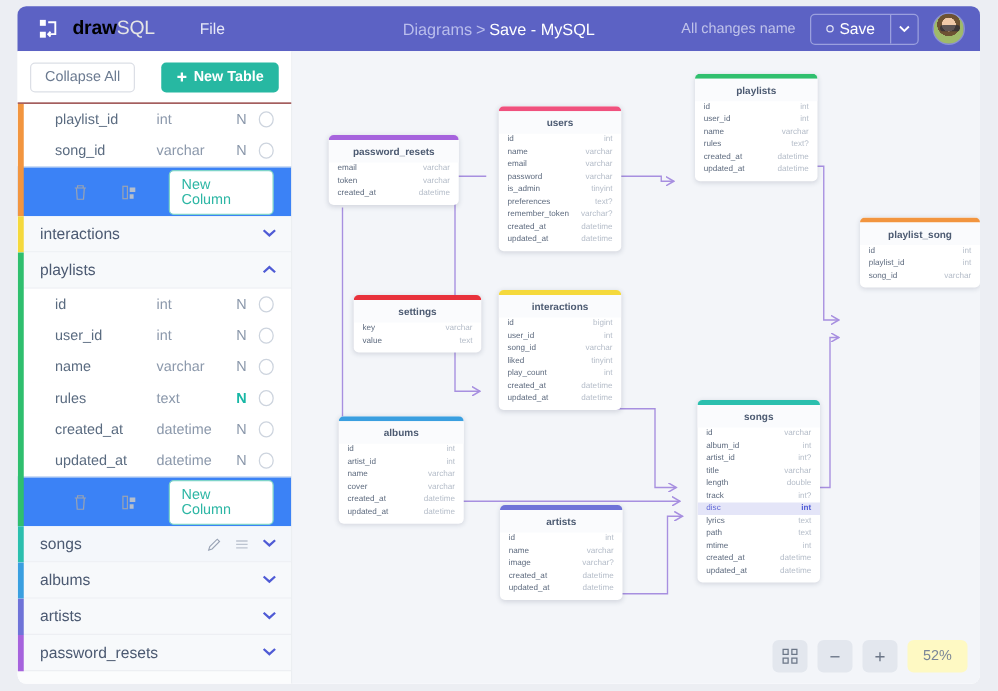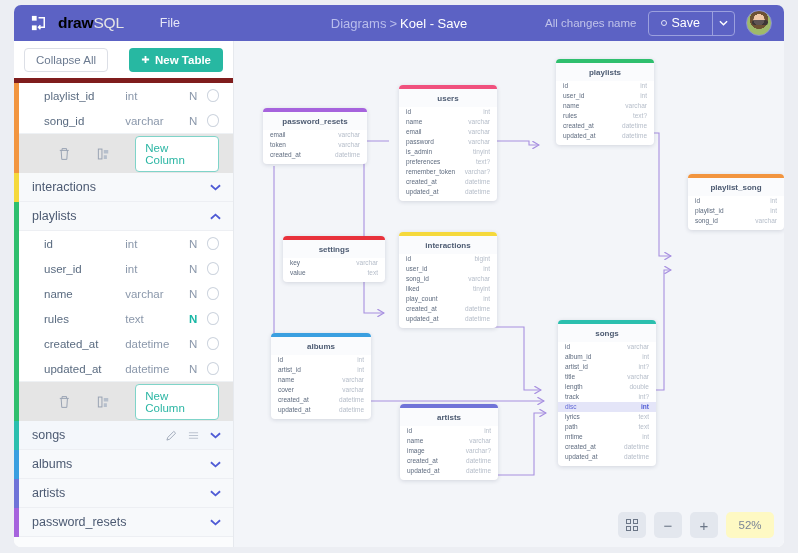--- a/index.html
+++ b/index.html
@@ -77,21 +77,21 @@
     width: 220px; height: 100%;
     background: #fbfcfd;
     border-right: 1px solid #e6e9ee;
     display: flex; flex-direction: column;
     position: relative;
   }
   .sidebar-head {
     height: 42px; display: flex; align-items: center;
     justify-content: space-between; padding: 0 10px;
     background: #ffffff;
-    border-bottom: 5px solid #7f1d1d;
+    border-bottom: 1px solid #7f1d1d;
   }
   .collapse-btn {
     font-size: 11.5px; color: #6b7a90;
     border: 1px solid #dcdfe6; border-radius: 4px;
     padding: 5px 11px; background: #fff; cursor: pointer;
   }
   .new-table-btn {
     font-size: 11.5px; color: #fff; background: #27b8a2;
     border-radius: 4px; padding: 6px 12px; cursor: pointer;
     display: flex; align-items: center; gap: 5px; font-weight: 600;
@@ -124,21 +124,21 @@
   .col-row .ctype { width: 62px; color: #8b98ab; }
   .col-row .cnull { width: 20px; text-align: center; color: #8b98ab; }
   .col-row .cnull.hl { color: #18b7a5; font-weight: 600; }
   .col-row .ckey {
     width: 13px; height: 13px; border: 1.3px solid #cdd4de;
     border-radius: 50%; margin-left: 4px;
   }
   .col-actions {
     height: 40px; display: flex; align-items: center;
     padding-left: 44px; padding-right: 14px; gap: 26px;
-    background: #e5e5e5; border-top: 1px solid #eef1f4;
+    background: #3b82f6; border-top: 1px solid #eef1f4;
   }
   .act-icon { color: #99a3b3; cursor: pointer; }
   .new-col-btn {
     margin-left: auto; font-size: 11.5px; color: #2cb6a4;
     border: 1px solid #7fd4c9; border-radius: 4px;
     padding: 5px 9px; cursor: pointer; background: #fff;
   }
 
   
   .canvas {
@@ -205,21 +205,21 @@
         <rect x="2" y="12" width="5" height="5" fill="#fff"></rect>
         <path d="M9 4 H15 V14 H9" stroke="#fff" stroke-width="1.6" fill="none"></path>
         <path d="M11 12 l-2 2 l2 2" stroke="#fff" stroke-width="1.6" fill="none"></path>
       </svg>
       <div class="brand">
         <b>draw</b><span>SQL</span>
       </div>
     </div>
     <div class="menu-file">File</div>
     <div class="breadcrumb">
-      <span class="crumb-root">Diagrams</span><span class="crumb-sep">&gt;</span><span class="crumb-cur">Koel - Save</span>
+      <span class="crumb-root">Diagrams</span><span class="crumb-sep">&gt;</span><span class="crumb-cur">Save - MySQL</span>
     </div>
     <div class="topbar-right">
       <div class="saved-status">All changes name</div>
       <div class="save-group">
         <div class="save-btn">
           <span class="save-dot"></span>
           <span>Save</span>
         </div>
         <div class="save-caret">
           <svg width="9" height="6" viewBox="0 0 10 6">

